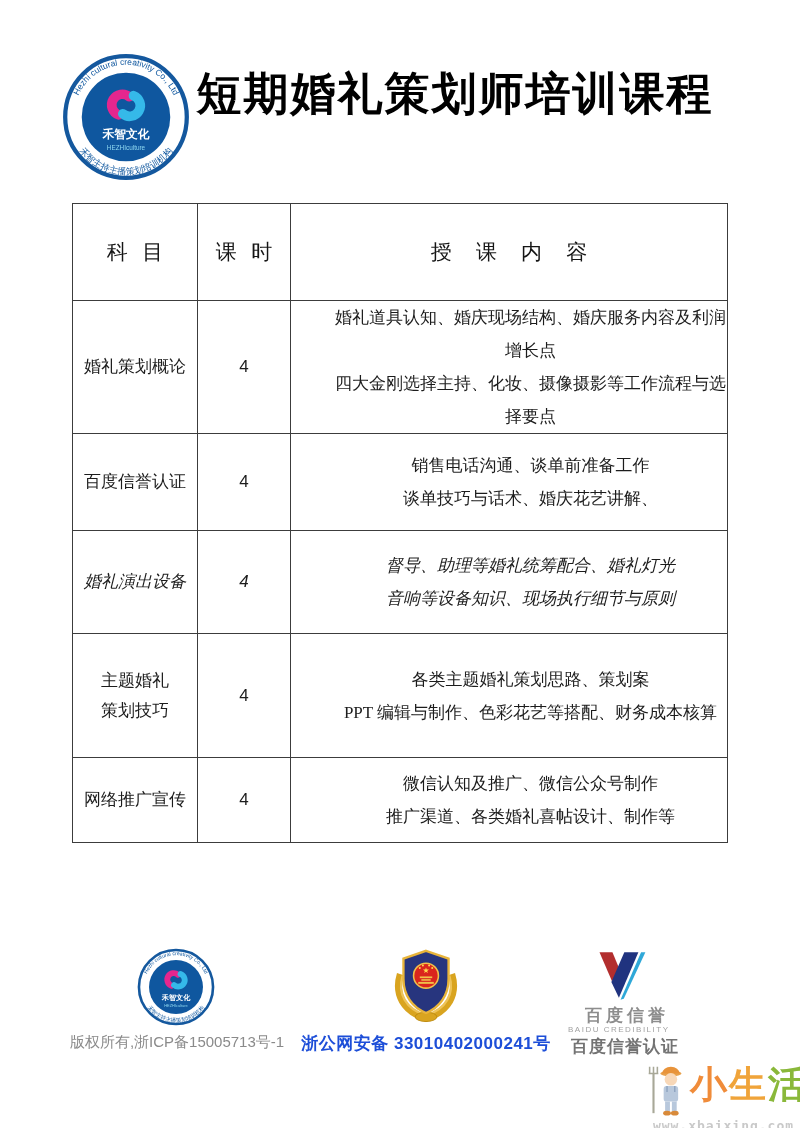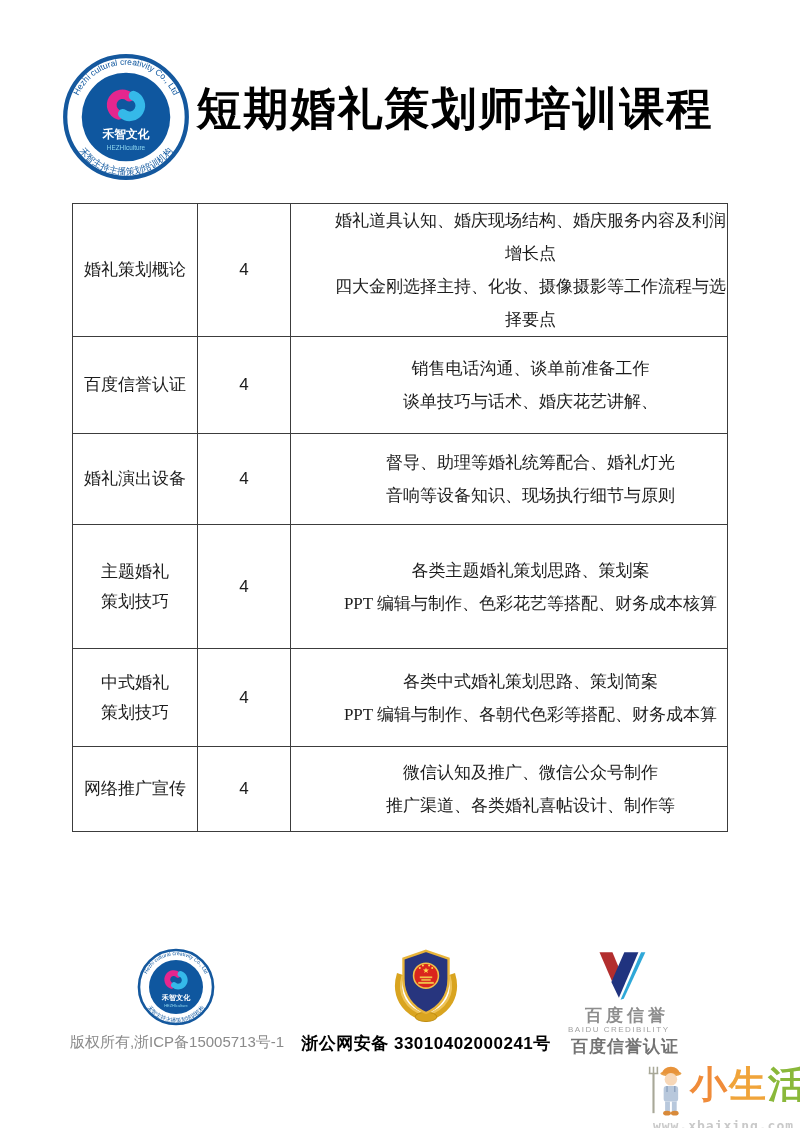--- a/index.html
+++ b/index.html
@@ -2,44 +2,44 @@
 <html><head>
 <meta charset="utf-8">
 <style>
   html,body{margin:0;padding:0;background:#fff;}
   .page{position:relative;width:800px;height:1128px;background:#ffffff;overflow:hidden;
         font-family:"Liberation Sans",sans-serif;}
 
   
   .hezhi-logo{position:absolute;}
   .logo-header{left:62px;top:53px;width:128px;height:128px;}
-  .page-title{position:absolute;left:185px;top:79px;width:540px;text-align:center;
+  .page-title{position:absolute;left:185px;top:64px;width:540px;text-align:center;
               font-family:"Liberation Serif",serif;font-weight:bold;font-size:45px;
               color:#000;letter-spacing:2px;white-space:nowrap;}
 
   
   table.course{position:absolute;left:72px;top:203px;width:655px;border-collapse:collapse;
                table-layout:fixed;font-family:"Liberation Serif",serif;color:#1c1c1c;}
   table.course td,table.course th{border:1px solid #3c3c3c;padding:0;vertical-align:middle;
                text-align:center;font-weight:normal;}
-  tr.h-row{height:97px;}  tr.r0{height:108px;} tr.r1{height:97px;} tr.r2{height:91px;}
+  tr.h-row{height:97px;}  tr.r0{height:108px;} tr.r1{height:97px;} tr.r2{height:103px;font-style:italic;}
   tr.r3{height:124px;}    tr.r4{height:98px;}  tr.r5{height:85px;}
   th.th{font-size:21px;letter-spacing:.7em;text-indent:.7em;color:#151515;}
   th.th-wide{letter-spacing:1.15em;text-indent:1.15em;}
   td.sub{font-size:17px;white-space:pre-line;line-height:30px;}
   td.hrs{font-size:17px;font-family:"Liberation Sans",sans-serif;}
   td.cnt div{font-size:17px;line-height:33px;margin-left:43px;}
 
   
   .logo-footer{left:137px;top:948px;width:78px;height:78px;}
   .copyright{position:absolute;left:62px;top:1033px;width:230px;text-align:center;
              font-size:15px;color:#8a8a8a;}
   .police-badge{position:absolute;left:391px;top:945px;width:70px;height:80px;}
   .police-text{position:absolute;left:290px;top:1032px;width:272px;text-align:center;
-               font-size:17px;font-weight:bold;color:#000000;letter-spacing:.5px;}
+               font-size:17px;font-weight:bold;color:#1d4ed8;letter-spacing:.5px;}
   .baidu-logo{position:absolute;left:592px;top:948px;width:56px;height:54px;}
   .baidu-cn{position:absolute;left:568px;top:1004px;width:114px;text-align:center;
             font-size:17px;color:#8d8d8d;letter-spacing:4px;text-indent:4px;font-weight:bold;}
   .baidu-en{position:absolute;left:568px;top:1025px;width:114px;
             font-size:8px;color:#a2a2a2;letter-spacing:1.5px;}
   .baidu-cert{position:absolute;left:565px;top:1035px;width:120px;text-align:center;
               font-size:17px;font-weight:bold;color:#737373;letter-spacing:1px;}
 
   
   .wm-mascot{position:absolute;left:646px;top:1060px;width:44px;height:58px;}
@@ -78,20 +78,25 @@
 
   <div class="page-title">短期婚礼策划师培训课程</div>
 
   <table class="course">
     <colgroup>
         <col style="width:125px">
         <col style="width:93px">
         <col style="width:437px">
       </colgroup>
     <tbody>
+        <tr class="h-row">
+      <th class="th">科目</th>
+      <th class="th">课时</th>
+      <th class="th th-wide">授课内容</th>
+    </tr>
     <tr class="r0">
       <td class="sub">婚礼策划概论</td>
       <td class="hrs">4</td>
       <td class="cnt">
         <div>婚礼道具认知、婚庆现场结构、婚庆服务内容及利润增长点</div>
         <div>四大金刚选择主持、化妆、摄像摄影等工作流程与选择要点</div>
       </td>
     </tr>
     <tr class="r1">
       <td class="sub">百度信誉认证</td>
@@ -109,29 +114,20 @@
         <div>音响等设备知识、现场执行细节与原则</div>
       </td>
     </tr>
     <tr class="r3">
       <td class="sub">主题婚礼
 策划技巧</td>
       <td class="hrs">4</td>
       <td class="cnt">
         <div>各类主题婚礼策划思路、策划案</div>
         <div>PPT 编辑与制作、色彩花艺等搭配、财务成本核算</div>
-      </td>
-    </tr>
-    <tr class="r4">
-      <td class="sub">中式婚礼
-策划技巧</td>
-      <td class="hrs">4</td>
-      <td class="cnt">
-        <div>各类中式婚礼策划思路、策划简案</div>
-        <div>PPT 编辑与制作、各朝代色彩等搭配、财务成本算</div>
       </td>
     </tr>
     <tr class="r5">
       <td class="sub">网络推广宣传</td>
       <td class="hrs">4</td>
       <td class="cnt">
         <div>微信认知及推广、微信公众号制作</div>
         <div>推广渠道、各类婚礼喜帖设计、制作等</div>
       </td>
     </tr>

